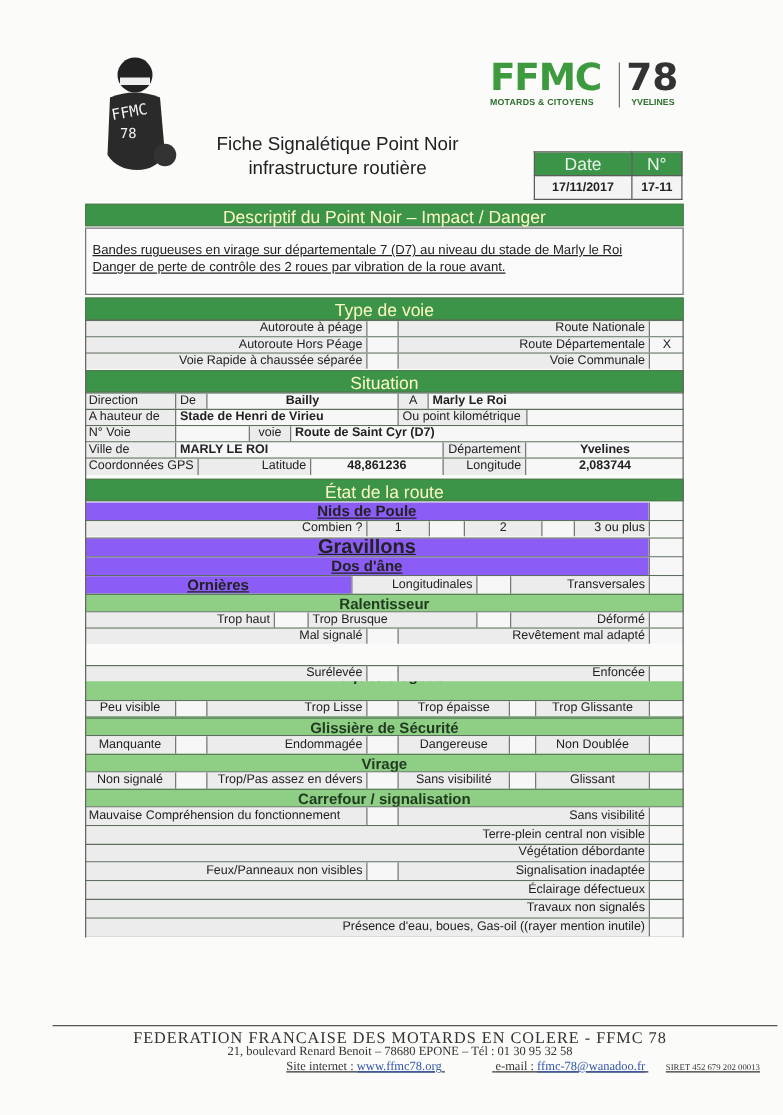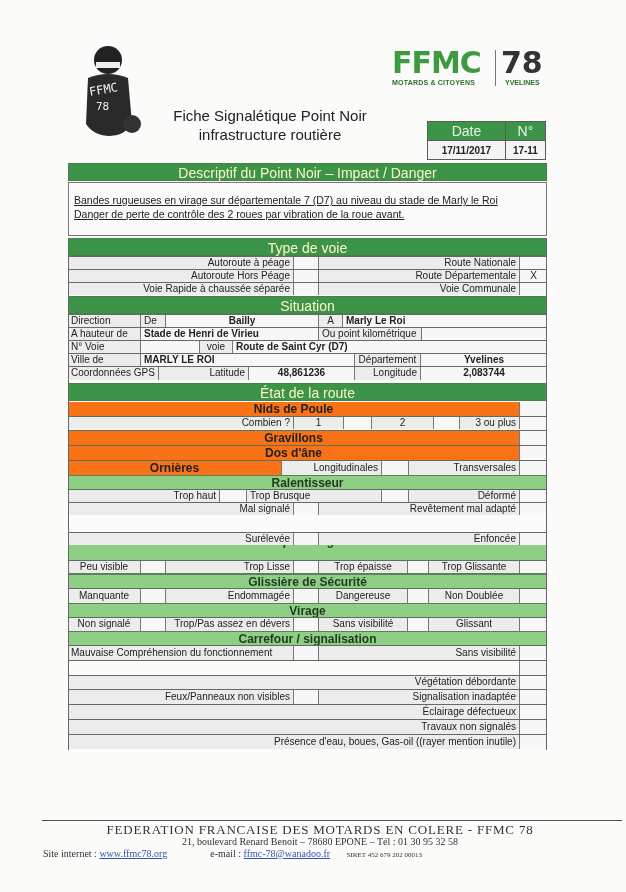--- a/index.html
+++ b/index.html
@@ -16,29 +16,29 @@
   .dn{left:427px;top:121px;width:119px;}
   .dn table{border-collapse:collapse;width:100%;}
   .dn td{border:1px solid #5b5b5b;text-align:center;height:18px;padding:0;}
   .dn .h td{background:#3b9448;color:#eef;font-size:14px;color:#e9f3e9;}
   .dn .v td{font-size:10px;font-weight:bold;background:#f4f4f4;}
   .hdr{left:68px;width:479px;height:18px;background:#3b9448;color:#fef9c3;text-align:center;font-size:14px;line-height:18px;border:1px solid #4d7d4d;}
   .sub{left:68px;width:479px;height:14px;background:#8fcf85;color:#1f3a1f;text-align:center;font-size:12px;font-weight:bold;line-height:14px;border-top:1px solid #5e7e5e;}
   .row{left:68px;width:479px;height:13px;border-top:1px solid #5f6f5f;font-size:10px;line-height:12px;}
   .cell{position:absolute;top:0;height:12px;box-sizing:border-box;border-left:1px solid #777;background:#ececec;overflow:hidden;white-space:nowrap;padding:0 3px;}
   .cell.w{background:#f7f7f7;}
-  .cell.g{background:#f97316;}
+  .cell.g{background:#8b5cf6;text-decoration:underline;}
   .r{text-align:right;}
   .c{text-align:center;}
   .b{font-weight:bold;}
   .desc{left:68px;top:182px;width:479px;height:54px;border:1px solid #777;background:#fafafa;font-size:10.5px;line-height:14px;padding:10px 5px;text-decoration:underline;}
   .footer-line{left:42px;top:820px;width:580px;height:1px;background:#555;}
   .f1{left:30px;top:822px;width:580px;text-align:center;font-family:"Liberation Serif",serif;font-size:13px;letter-spacing:0.8px;color:#333;}
   .f2{left:30px;top:836px;width:580px;text-align:center;font-family:"Liberation Serif",serif;font-size:10px;color:#333;}
-  .f3{left:43px;top:848px;width:580px;text-align:left;font-family:"Liberation Serif",serif;font-size:10px;color:#333;}
+  .f3{left:28px;top:848px;width:580px;text-align:right;font-family:"Liberation Serif",serif;font-size:10px;color:#333;text-decoration:underline;}
   .f3 a{color:#3355aa;text-decoration:underline;}
   .siret{font-size:7px;margin-left:14px;}
 </style>
 </head>
 <body>
 
 <div class="abs logo-rider">
   <svg width="72" height="96" viewBox="0 0 72 96">
     <ellipse cx="34" cy="16" rx="14" ry="14" fill="#222"></ellipse>
     <rect x="22" y="18" width="24" height="6" fill="#eee"></rect>
@@ -147,21 +147,21 @@
   <div class="cell r" style="left:0;width:225px;border-left:none;">Combien ?</div>
   <div class="cell c" style="left:225px;width:50px;">1</div>
   <div class="cell w" style="left:275px;width:28px;"></div>
   <div class="cell c" style="left:303px;width:62px;">2</div>
   <div class="cell w" style="left:365px;width:26px;"></div>
   <div class="cell r" style="left:391px;width:60px;">3 ou plus</div>
   <div class="cell w" style="left:451px;width:28px;"></div>
 </div>
 
 <div class="abs row" style="top:430px;height:15px;">
-  <div class="cell g c b" style="left:0;width:451px;border-left:none;height:14px;font-size:12px;line-height:14px;">Gravillons</div>
+  <div class="cell g c b" style="left:0;width:451px;border-left:none;height:14px;font-size:16px;line-height:14px;">Gravillons</div>
   <div class="cell w" style="left:451px;width:28px;height:14px;"></div>
 </div>
 
 <div class="abs row" style="top:445px;height:15px;">
   <div class="cell g c b" style="left:0;width:451px;border-left:none;height:14px;font-size:12px;line-height:14px;">Dos d'âne</div>
   <div class="cell w" style="left:451px;width:28px;height:14px;"></div>
 </div>
 
 <div class="abs row" style="top:460px;height:15px;">
   <div class="cell g c b" style="left:0;width:213px;border-left:none;height:14px;font-size:12px;line-height:14px;">Ornières</div>
@@ -232,20 +232,21 @@
 </div>
 
 <div class="abs sub" style="top:631px;">Carrefour / signalisation</div>
 <div class="abs row" style="top:645px;height:15px;">
   <div class="cell" style="left:0;width:225px;border-left:none;height:14px;line-height:14px;">Mauvaise Compréhension du fonctionnement</div>
   <div class="cell w" style="left:225px;width:25px;height:14px;"></div>
   <div class="cell r" style="left:250px;width:201px;height:14px;line-height:14px;">Sans visibilité</div>
   <div class="cell w" style="left:451px;width:28px;height:14px;"></div>
 </div>
 <div class="abs row" style="top:660px;height:15px;">
+  <div class="cell r" style="left:0;width:451px;border-left:none;height:14px;line-height:14px;">Terre-plein central non visible</div>
   <div class="cell w" style="left:451px;width:28px;height:14px;"></div>
 </div>
 <div class="abs row" style="top:675px;height:14px;">
   <div class="cell r" style="left:0;width:451px;border-left:none;height:13px;">Végétation débordante</div>
   <div class="cell w" style="left:451px;width:28px;height:13px;"></div>
 </div>
 <div class="abs row" style="top:689px;height:15px;">
   <div class="cell r" style="left:0;width:225px;border-left:none;height:14px;line-height:14px;">Feux/Panneaux non visibles</div>
   <div class="cell w" style="left:225px;width:25px;height:14px;"></div>
   <div class="cell r" style="left:250px;width:201px;height:14px;line-height:14px;">Signalisation inadaptée</div>

